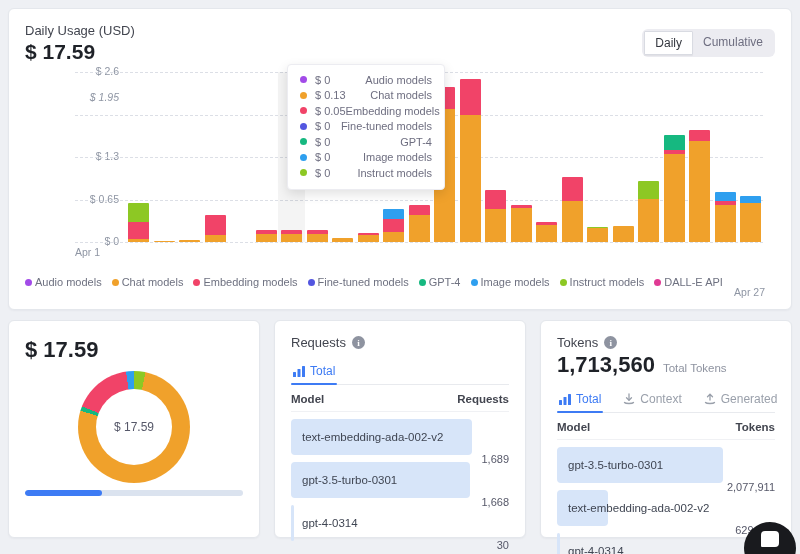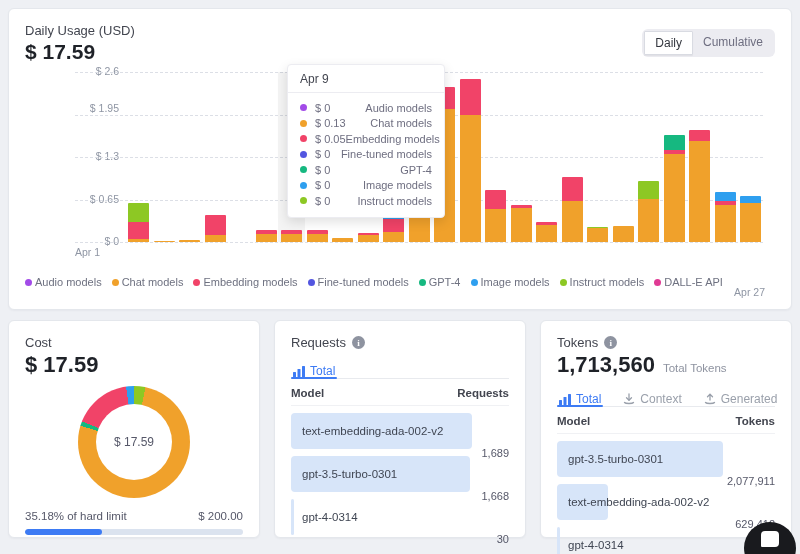--- a/index.html
+++ b/index.html
@@ -53,21 +53,21 @@
   
   #donut-wrap { display:flex; justify-content:center; margin-top:8px; }
   #donut { width:112px; height:112px; border-radius:50%; position:relative; }
   #donut-hole { position:absolute; left:18px; top:18px; width:76px; height:76px; border-radius:50%; background:#fff;
     display:flex; align-items:center; justify-content:center; font-size:12px; color:#565869; }
   #limit-row { display:flex; justify-content:space-between; font-size:11.5px; color:#565869; margin-top:12px; }
   #progress-track { margin-top:7px; height:6px; border-radius:3px; background:#dbe3ef; overflow:hidden; }
   #progress-fill { height:100%; border-radius:3px; background:#3d7bf4; }
   
   .tab-row { display:flex; gap:18px; margin-top:10px; border-bottom:1px solid #e8eaee; font-size:12px; }
-  .tab { display:flex; align-items:center; gap:5px; padding:4px 2px 0; color:#9aa0ab; cursor:pointer; position:relative; }
+  .tab { display:flex; align-items:center; gap:5px; padding:4px 2px 6px; color:#9aa0ab; cursor:pointer; position:relative; }
   .tab.active { color:#3d7bf4; }
   .tab.active:after { content:""; position:absolute; left:0; right:0; bottom:-1px; height:2px; background:#3d7bf4; border-radius:1px; }
   
   .tbl-header { display:flex; justify-content:space-between; font-size:11.5px; font-weight:bold; color:#42454f;
     padding:8px 0 6px; border-bottom:1px solid #f0f1f4; }
   .tbl-rows { margin-top:7px; }
   .tbl-row { position:relative; height:36px; margin-bottom:7px; display:flex; align-items:center; }
   .row-bar { position:absolute; left:0; top:0; bottom:0; background:#d7e5f9; border-radius:4px; }
   .row-model { position:relative; font-size:11.5px; color:#3f4552; padding-left:11px; white-space:nowrap; }
   .row-val { position:absolute; right:0; font-size:11px; color:#565869;margin-top:44px; }
@@ -88,21 +88,21 @@
     <div class="toggle-group">
       <div class="toggle-btn active">Daily</div>
       <div class="toggle-btn">Cumulative</div>
     </div>
   </div>
 
   <div id="chart-wrap">
     <div id="plot">
       <div id="ylabels">
           <div class="ylabel" style="top: 0px;">$ 2.6</div>
-          <div class="ylabel" style="top: 37px;">$ 1.95</div>
+          <div class="ylabel" style="top: 26px; font-style: italic;">$ 1.95</div>
           <div class="ylabel" style="top: 85px;">$ 1.3</div>
           <div class="ylabel" style="top: 127.5px;">$ 0.65</div>
           <div class="ylabel" style="top: 170px;">$ 0</div>
         </div>
       <div id="gridlines">
           <div class="gridline" style="top: 0px;"></div>
           <div class="gridline" style="top: 42.5px;"></div>
           <div class="gridline" style="top: 85px;"></div>
           <div class="gridline" style="top: 127.5px;"></div>
           <div class="gridline" style="top: 170px;"></div>
@@ -207,21 +207,20 @@
           <div class="slot">
             <div class="seg" style="height: 39.2308px; background: rgb(240, 161, 43); z-index: 1;"></div>
             <div class="seg" style="height: 7.19231px; background: rgb(46, 159, 239); z-index: 1;"></div>
           </div>
         </div>
     </div>
     <div class="xlabel" id="xlabel-start">Apr 1</div>
     <div class="xlabel" id="xlabel-end">Apr 27</div>
 
     <div id="tooltip">
-      <div id="tooltip-header">Apr 9</div>
       <div id="tooltip-rows">
           <div class="tt-row">
             <div class="tt-dot" style="background: rgb(162, 75, 232);"></div>
             <div class="tt-val">$ 0</div>
             <div class="tt-label">Audio models</div>
           </div>
           <div class="tt-row">
             <div class="tt-dot" style="background: rgb(240, 161, 43);"></div>
             <div class="tt-val">$ 0.13</div>
             <div class="tt-label">Chat models</div>
@@ -285,36 +284,29 @@
         <div>Instruct models</div>
       </div>
       <div class="lg-item">
         <div class="lg-dot" style="background: rgb(224, 58, 148);"></div>
         <div>DALL-E API</div>
       </div>
     </div>
 </div>
 
 <div class="card" id="cost-card">
-  <div class="title-row">
-    <span>Cost</span>
-  </div>
   <div class="big-row">
     <span class="big-num">$ 17.59</span>
   </div>
   <div id="donut-wrap">
     <div id="donut" style="background: conic-gradient(rgb(141, 200, 36) 0%, rgb(141, 200, 36) 3.3%, rgb(240, 161, 43) 3.3%, rgb(240, 161, 43) 79.7%, rgb(22, 184, 128) 79.7%, rgb(22, 184, 128) 81%, rgb(241, 67, 104) 81%, rgb(241, 67, 104) 97.7%, rgb(46, 159, 239) 97.7%, rgb(46, 159, 239) 100%);">
       <div id="donut-hole">
         <span>$ 17.59</span>
       </div>
     </div>
-  </div>
-  <div id="limit-row">
-    <span>35.18% of hard limit</span>
-    <span>$ 200.00</span>
   </div>
   <div id="progress-track">
     <div id="progress-fill" style="width: 35.18%;"></div>
   </div>
 </div>
 
 <div class="card" id="requests-card">
   <div class="title-row">
     <span>Requests</span>
     <span class="info-icon">i</span>

